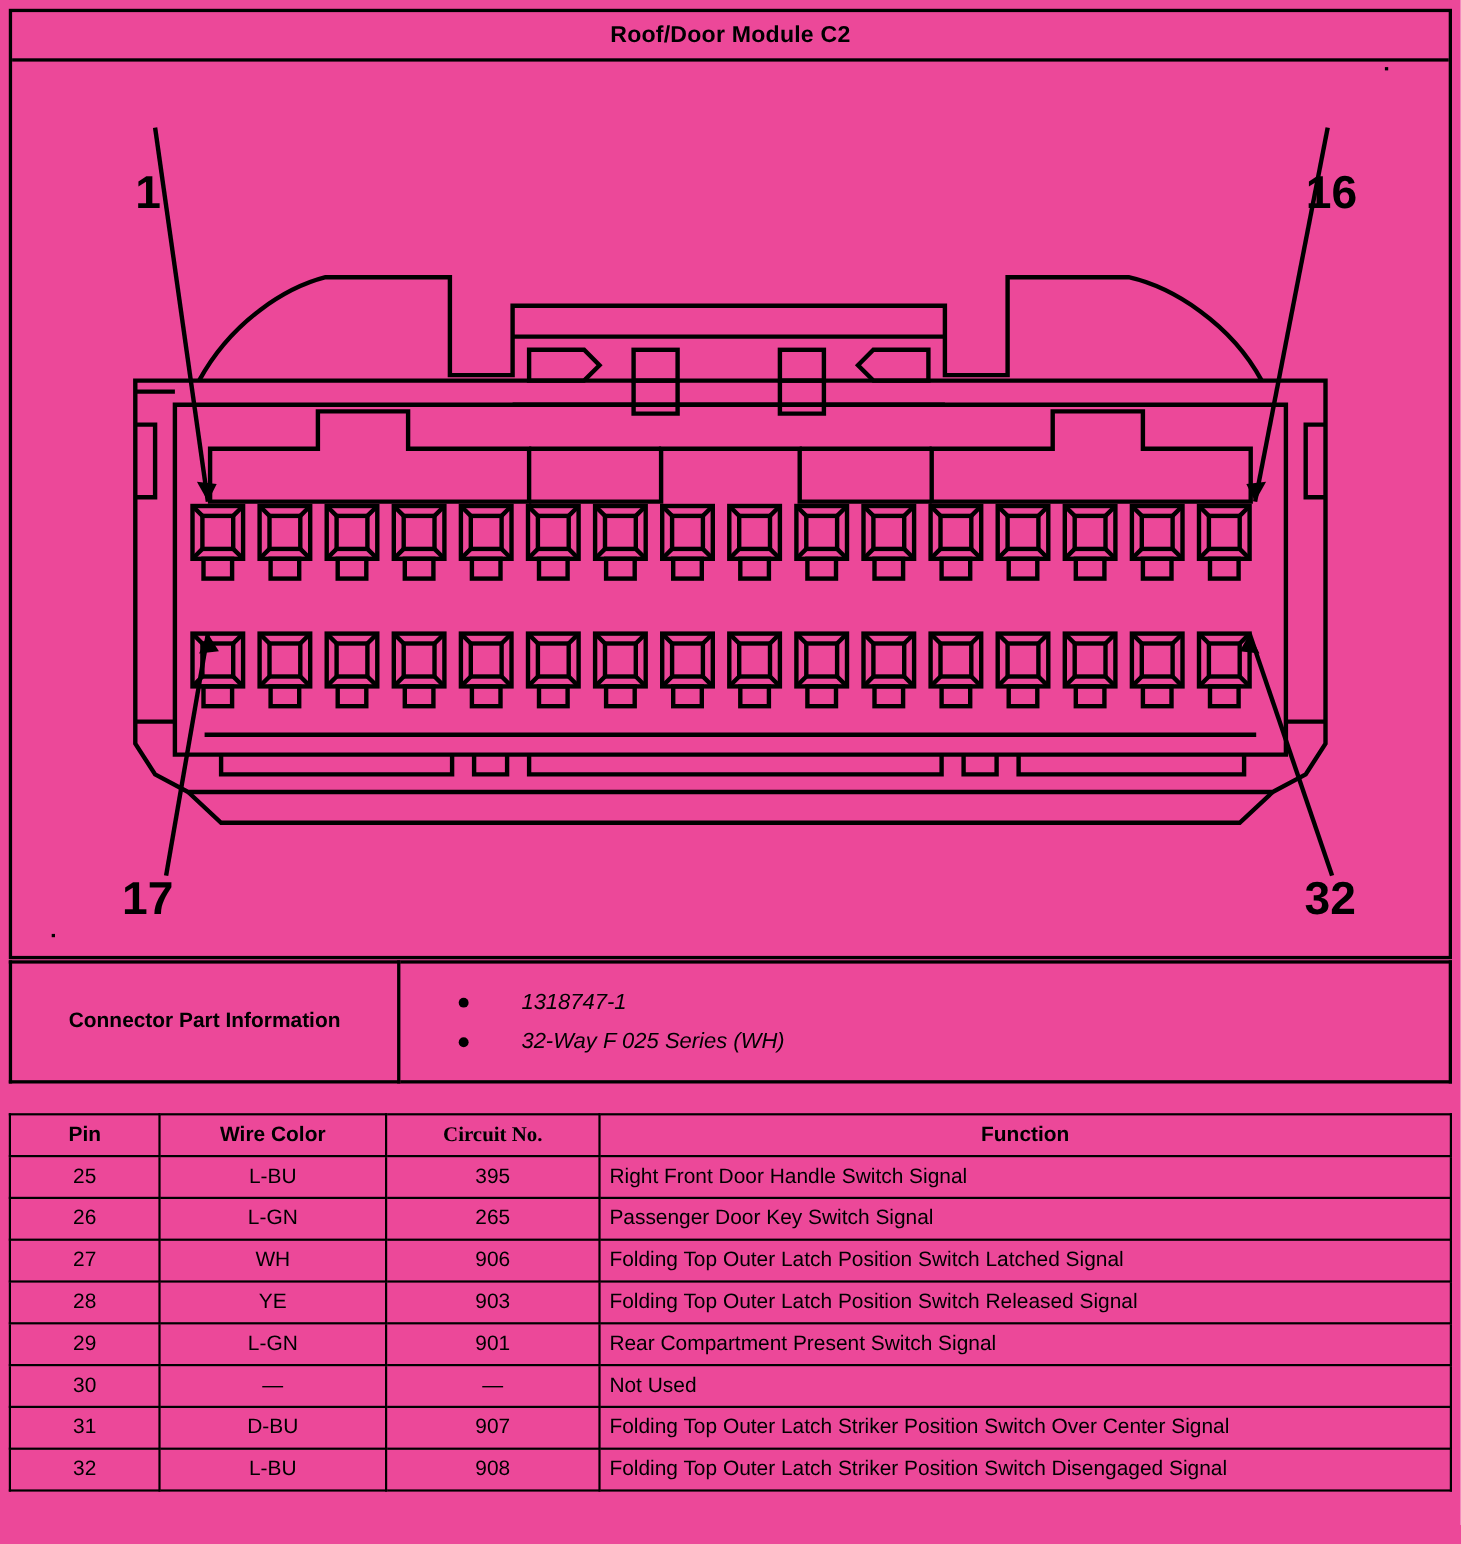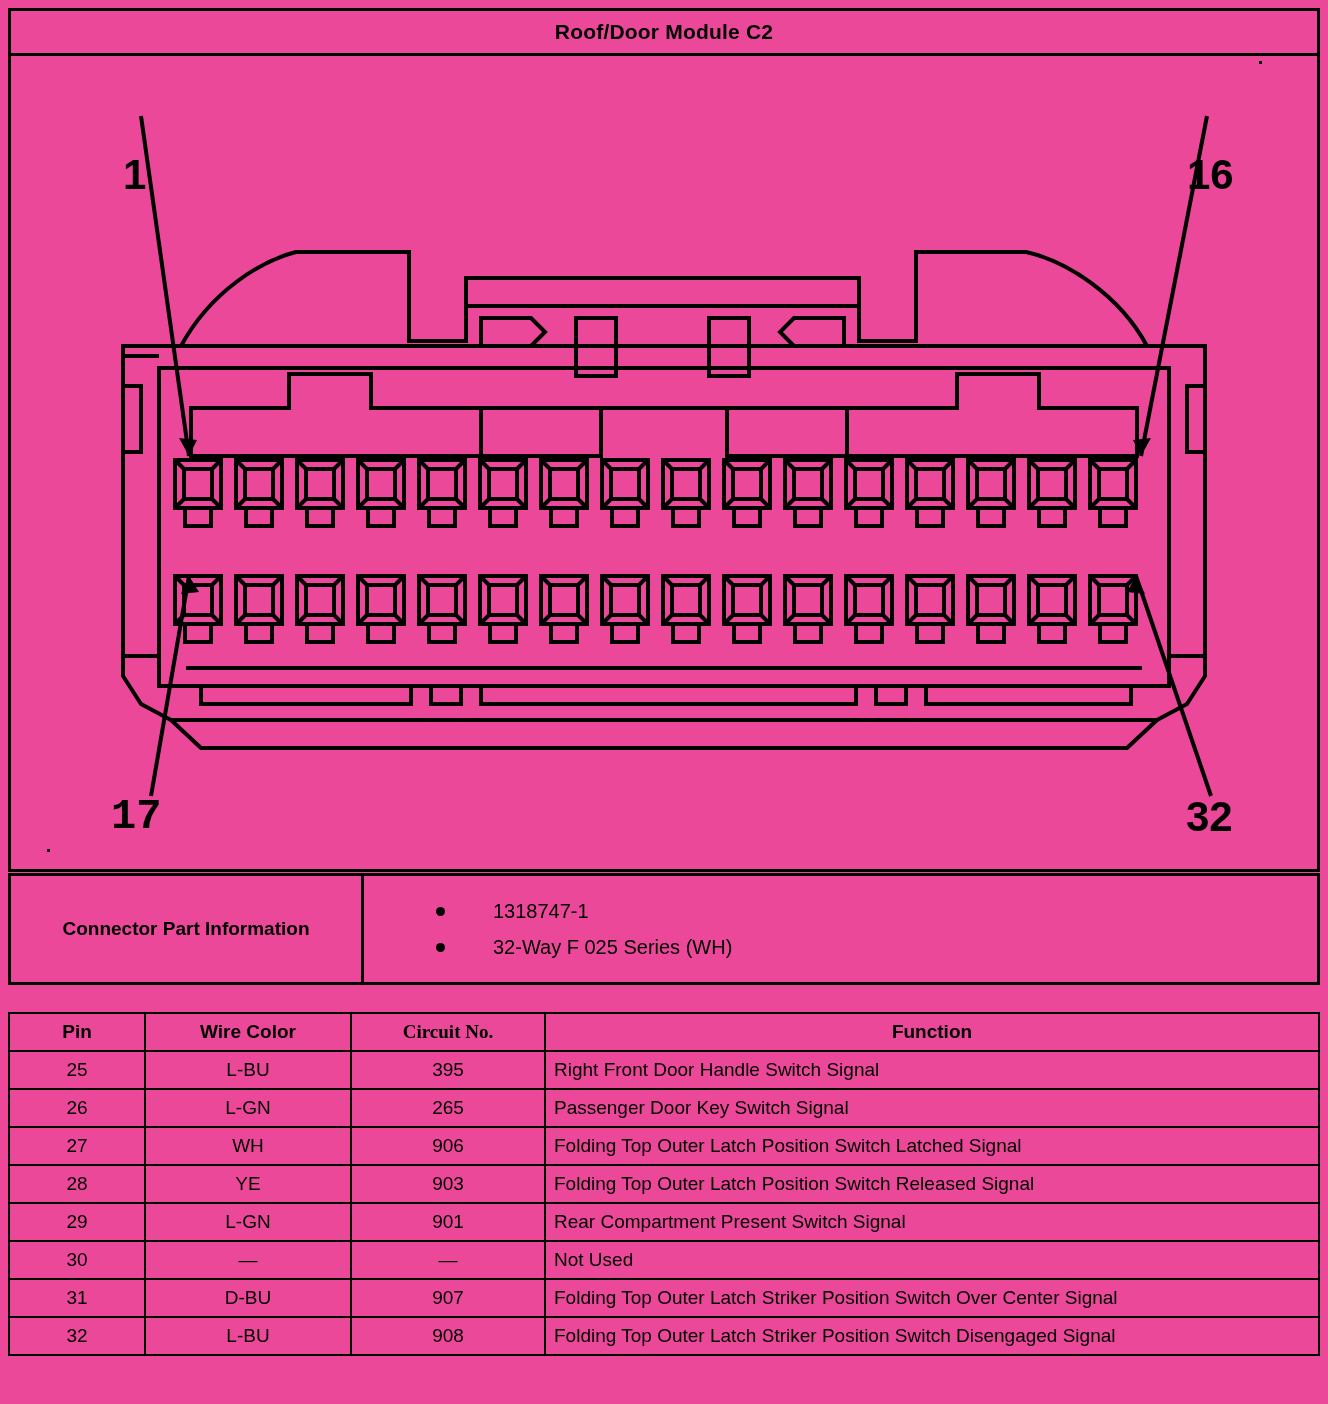--- a/index.html
+++ b/index.html
@@ -47,21 +47,21 @@
   }
   
   .callout {
     position: absolute;
     font-size: 42px;
     font-weight: bold;
     line-height: 1;
   }
   #callout-1  { left: 112px;  top: 143px; }
   #callout-16 { left: 1176px; top: 143px; }
-  #callout-17 { left: 100px;  top: 785px; font-family: Liberation Mono, monospace; }
+  #callout-17 { left: 100px;  top: 785px; }
   #callout-32 { left: 1175px; top: 785px; }
 
   .connector-svg {
     position: absolute;
     left: 0;
     top: 45px;
   }
 
   
   .part-info {
@@ -78,22 +78,23 @@
     padding: 0;
   }
   .part-info .pi-label {
     width: 342px;
     text-align: center;
     font-size: 19px;
     font-weight: bold;
     padding: 6px 4px;
   }
   .part-info .pi-values {
-    padding: 10px 0 10px 72px;
+    padding: 10px 0 10px 53px;
     height: 86px;
+    font-style: italic;
   }
   .bullet-row {
     display: flex;
     align-items: center;
     font-size: 20px;
     line-height: 1.5;
     padding: 3px 0;
   }
   .bullet-dot {
     width: 9px;

